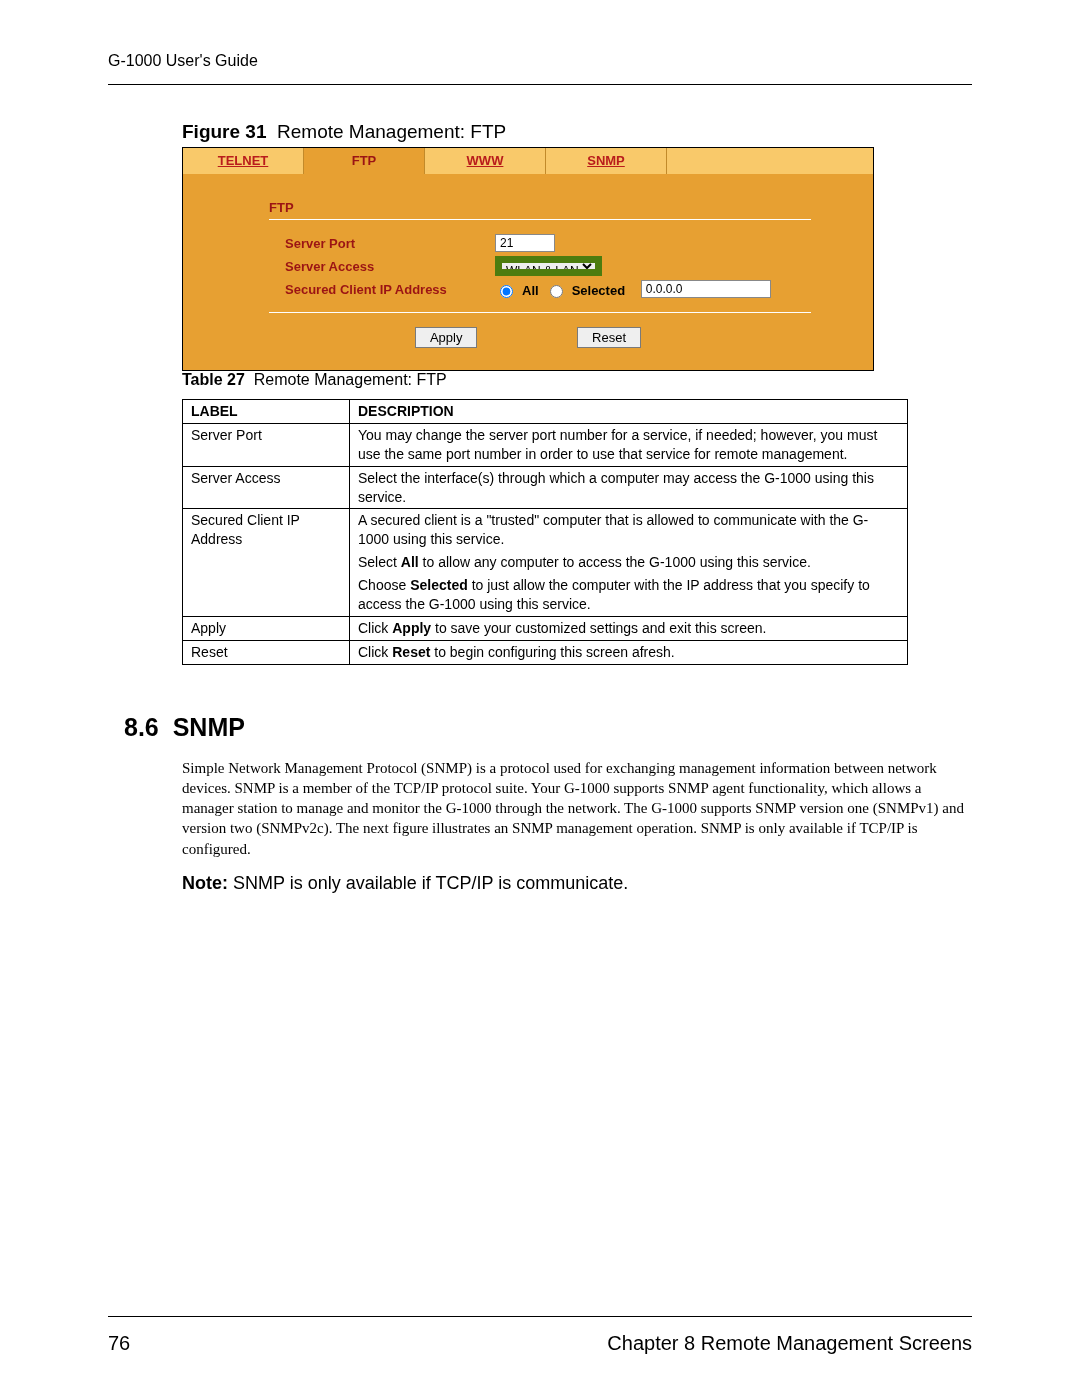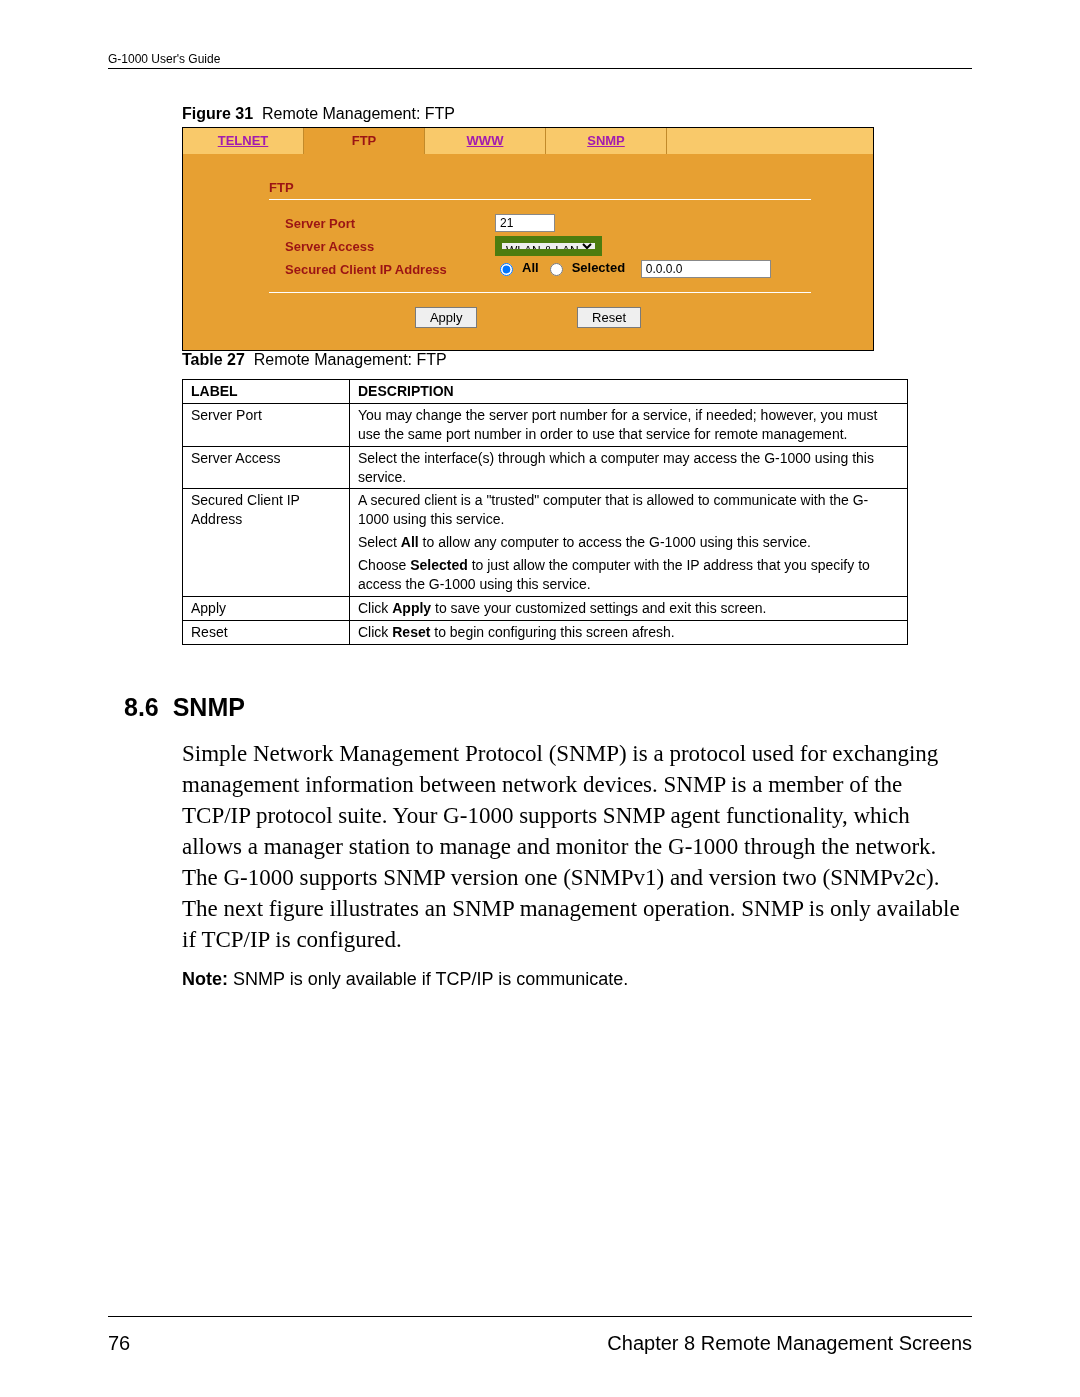--- a/index.html
+++ b/index.html
@@ -10,30 +10,30 @@
     color: #000;
   }
   .page {
     width: 1080px;
     height: 1397px;
     box-sizing: border-box;
     padding: 52px 108px 48px 108px;
     position: relative;
   }
   .hdr {
-    font-size: 12px;
-    margin-bottom: 2px;
+    font-size: 16px;
+    margin-bottom: 14px;
   }
   .hr-top {
     border: none;
     border-top: 1px solid #000;
     margin: 0 0 36px 0;
   }
   .figcap {
-    font-size: 16px;
+    font-size: 19px;
     margin-left: 74px;
     margin-bottom: 4px;
   }
   .figcap .bold { font-weight: bold; }
 
   
   .panel {
     margin-left: 74px;
     width: 692px;
     background: #e7a032;
@@ -43,21 +43,21 @@
   }
   .tabs {
     display: flex;
     height: 26px;
   }
   .tab {
     flex: 0 0 120px;
     text-align: center;
     font-size: 13px;
     font-weight: bold;
-    color: #a21caf;
+    color: #b91c1c;
     background: #f9c96a;
     border-right: 1px solid #c28a2a;
     line-height: 26px;
     text-decoration: underline;
   }
   .tab.active {
     color: #9b1414;
     background: #e7a032;
     text-decoration: none;
   }
@@ -80,21 +80,21 @@
     margin: 0 40px 14px 64px;
   }
   .row {
     display: flex;
     align-items: center;
     margin: 4px 0 4px 80px;
     font-weight: bold;
     font-size: 13px;
   }
   .row .lbl { width: 210px; }
-  .row .ctrl { flex: 1; display: flex; align-items: flex-start; gap: 6px; color: #000; font-weight: normal; }
+  .row .ctrl { flex: 1; display: flex; align-items: flex-end; gap: 6px; color: #000; font-weight: normal; }
   input.tx {
     font-family: Arial, sans-serif;
     font-size: 12px;
     border: 1px solid #888;
     background: #fff;
     padding: 1px 4px;
     height: 18px;
     box-sizing: border-box;
   }
   select.sel {
@@ -159,21 +159,21 @@
   table.desc td b { font-weight: bold; }
 
   h2.section {
     font-size: 25px;
     font-weight: bold;
     margin: 48px 0 16px 16px;
     font-family: Arial, sans-serif;
   }
   .para {
     font-family: "Times New Roman", serif;
-    font-size: 23px;
+    font-size: 15px;
     margin: 0 0 3px 74px;
     line-height: 1.35;
   }
   .note {
     font-size: 18px;
     margin: 14px 0 0 74px;
   }
   .note b { font-weight: bold; }
 
   .footer-hr {

